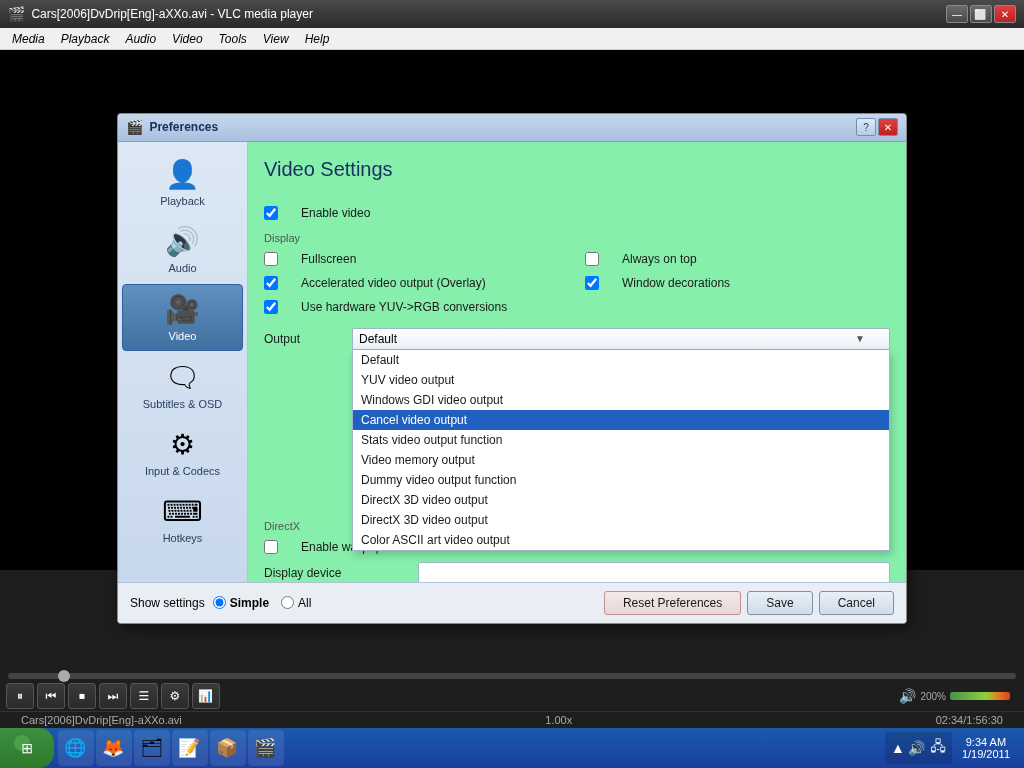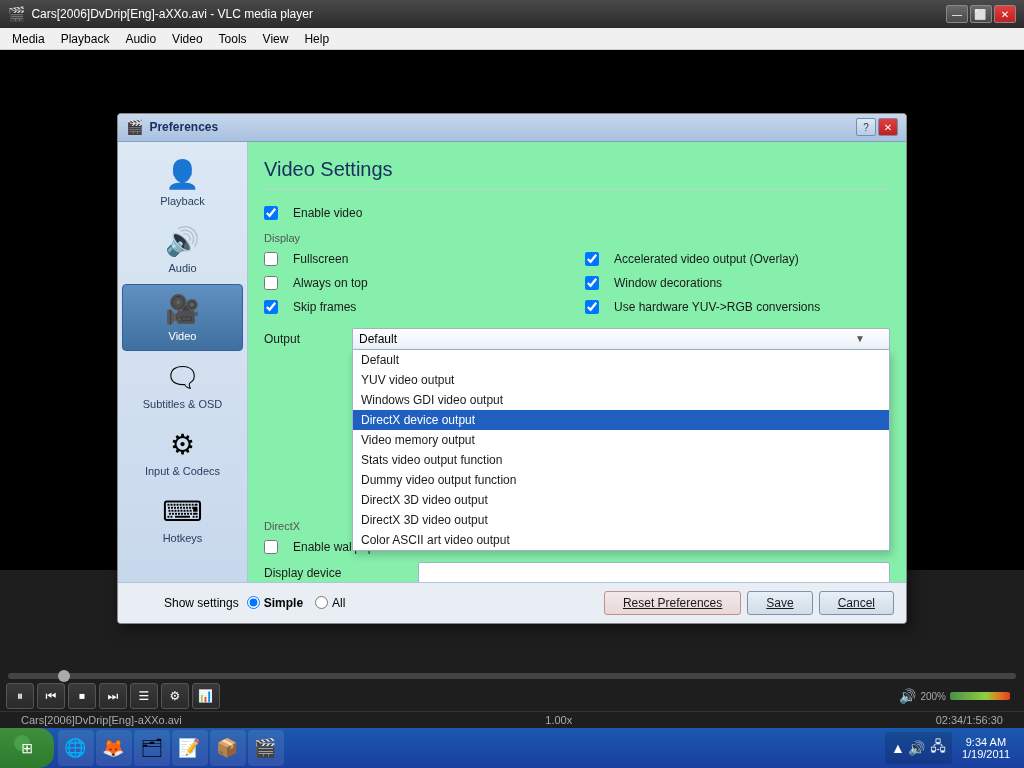--- a/index.html
+++ b/index.html
@@ -115,20 +115,21 @@
       align-items: center;
       padding: 0 4px;
       border-bottom: 1px solid #ccc;
     }
     .menu-item {
       padding: 2px 8px;
       cursor: pointer;
       font-size: 12px;
       color: #000;
       border-radius: 2px;
+      font-style: italic;
     }
     .vlc-bottom {
       position: absolute;
       bottom: 0;
       left: 0;
       right: 0;
       background: #1e1e1e;
     }
     .seek-bar-container {
       padding: 4px 8px 2px;
@@ -286,21 +287,21 @@
     .section-label {
       font-size: 11px;
       color: #555;
       margin-bottom: 8px;
       margin-top: 12px;
     }
 
     .checkbox-row {
       display: flex;
       align-items: center;
-      gap: 15px;
+      gap: 23px;
       margin-bottom: 6px;
     }
     .checkbox-row input[type=checkbox] { width: 14px; height: 14px; cursor: pointer; }
     .checkbox-label { font-size: 12px; color: #1a1a1a; cursor: pointer; }
 
     .two-col {
       display: grid;
       grid-template-columns: 1fr 1fr;
       gap: 4px 16px;
       margin-bottom: 8px;
@@ -374,21 +375,20 @@
     .radio-item input[type=radio] { cursor: pointer; }
     .footer-buttons { display: flex; gap: 6px; }
     .footer-btn {
       padding: 4px 18px;
       background: linear-gradient(to bottom, #e8f0f8, #d0dce8);
       border: 1px solid #8090a8;
       border-radius: 3px;
       font-size: 12px;
       cursor: pointer;
       color: #1a1a1a;
-      text-decoration: underline;
     }
     .footer-btn.reset-btn {
       background: linear-gradient(to bottom, #f4e8e8, #e8d8d8);
       border-color: #c09090;
     }
   </style>
 </head>
 <body>
 
 <div class="vlc-window">
@@ -494,56 +494,52 @@
         </div>
 
         <div class="section-label">Display</div>
 
         <div class="two-col">
           <div class="checkbox-row">
             <input type="checkbox" id="fullscreen" style="">
             <label class="checkbox-label" for="fullscreen">Fullscreen</label>
           </div>
           <div class="checkbox-row">
+            <input type="checkbox" id="alwaysTop" style="">
+            <label class="checkbox-label" for="alwaysTop">Always on top</label>
+          </div>
+          <div class="checkbox-row">
             <input type="checkbox" id="accel" checked="" style="">
             <label class="checkbox-label" for="accel">Accelerated video output (Overlay)</label>
           </div>
           <div class="checkbox-row">
-            <input type="checkbox" id="alwaysTop" style="">
-            <label class="checkbox-label" for="alwaysTop">Always on top</label>
-          </div>
-          <div class="checkbox-row">
             <input type="checkbox" id="winDec" checked="" style="">
             <label class="checkbox-label" for="winDec">Window decorations</label>
-          </div>
-          <div class="checkbox-row">
-            <input type="checkbox" id="skipFrames" checked="" style="">
-            <label class="checkbox-label" for="skipFrames">Skip frames</label>
           </div>
           <div class="checkbox-row">
             <input type="checkbox" id="hwYuv" checked="" style="">
             <label class="checkbox-label" for="hwYuv">Use hardware YUV-&gt;RGB conversions</label>
           </div>
         </div>
 
         <div class="output-row">
           <span class="output-label">Output</span>
           <div class="dropdown-container">
             <div style="width:100%; padding: 3px 24px 3px 6px; background: linear-gradient(to bottom, #ffffff, #e8f0f8); border: 1px solid #a0b4c8; border-radius: 2px 2px 0 0; font-size: 12px; display:flex; justify-content:space-between; align-items:center;">
               <span>Default</span>
               <span style="font-size:10px; color:#555;">▼</span>
             </div>
 
             <div class="dropdown-list-container">
               <div class="dropdown-option">Default</div>
               <div class="dropdown-option">YUV video output</div>
               <div class="dropdown-option">Windows GDI video output</div>
-              <div class="dropdown-option selected">DirectX device output</div>
+              <div class="dropdown-option selected">Cancel video output</div>
+              <div class="dropdown-option">Stats video output function</div>
               <div class="dropdown-option">Video memory output</div>
-              <div class="dropdown-option">Stats video output function</div>
               <div class="dropdown-option">Dummy video output function</div>
               <div class="dropdown-option">DirectX 3D video output</div>
               <div class="dropdown-option">DirectX 3D video output</div>
               <div class="dropdown-option">Color ASCII art video output</div>
             </div>
           </div>
         </div>
 
         <div class="directx-section" style="margin-top: 170px;">
           <div class="section-label">DirectX</div>
@@ -555,21 +551,21 @@
 
         <div class="form-row">
           <span class="form-label">Display device</span>
           <input type="text" class="text-input" value="" style="width: 200px;">
         </div>
 
       </div>
     </div>
 
     <div class="dialog-footer">
-      <div style="display:flex; align-items:center; gap:8px;margin-left:34px;">
+      <div style="display:flex; align-items:center; gap:8px;">
         <span style="font-size:12px;">Show settings</span>
         <div class="radio-group">
           <label class="radio-item">
             <input type="radio" name="settings" checked="" style="">
             <span style="font-size:12px;font-weight:bold;">Simple</span>
           </label>
           <label class="radio-item">
             <input type="radio" name="settings" style="">
             <span style="font-size:12px;">All</span>
           </label>

